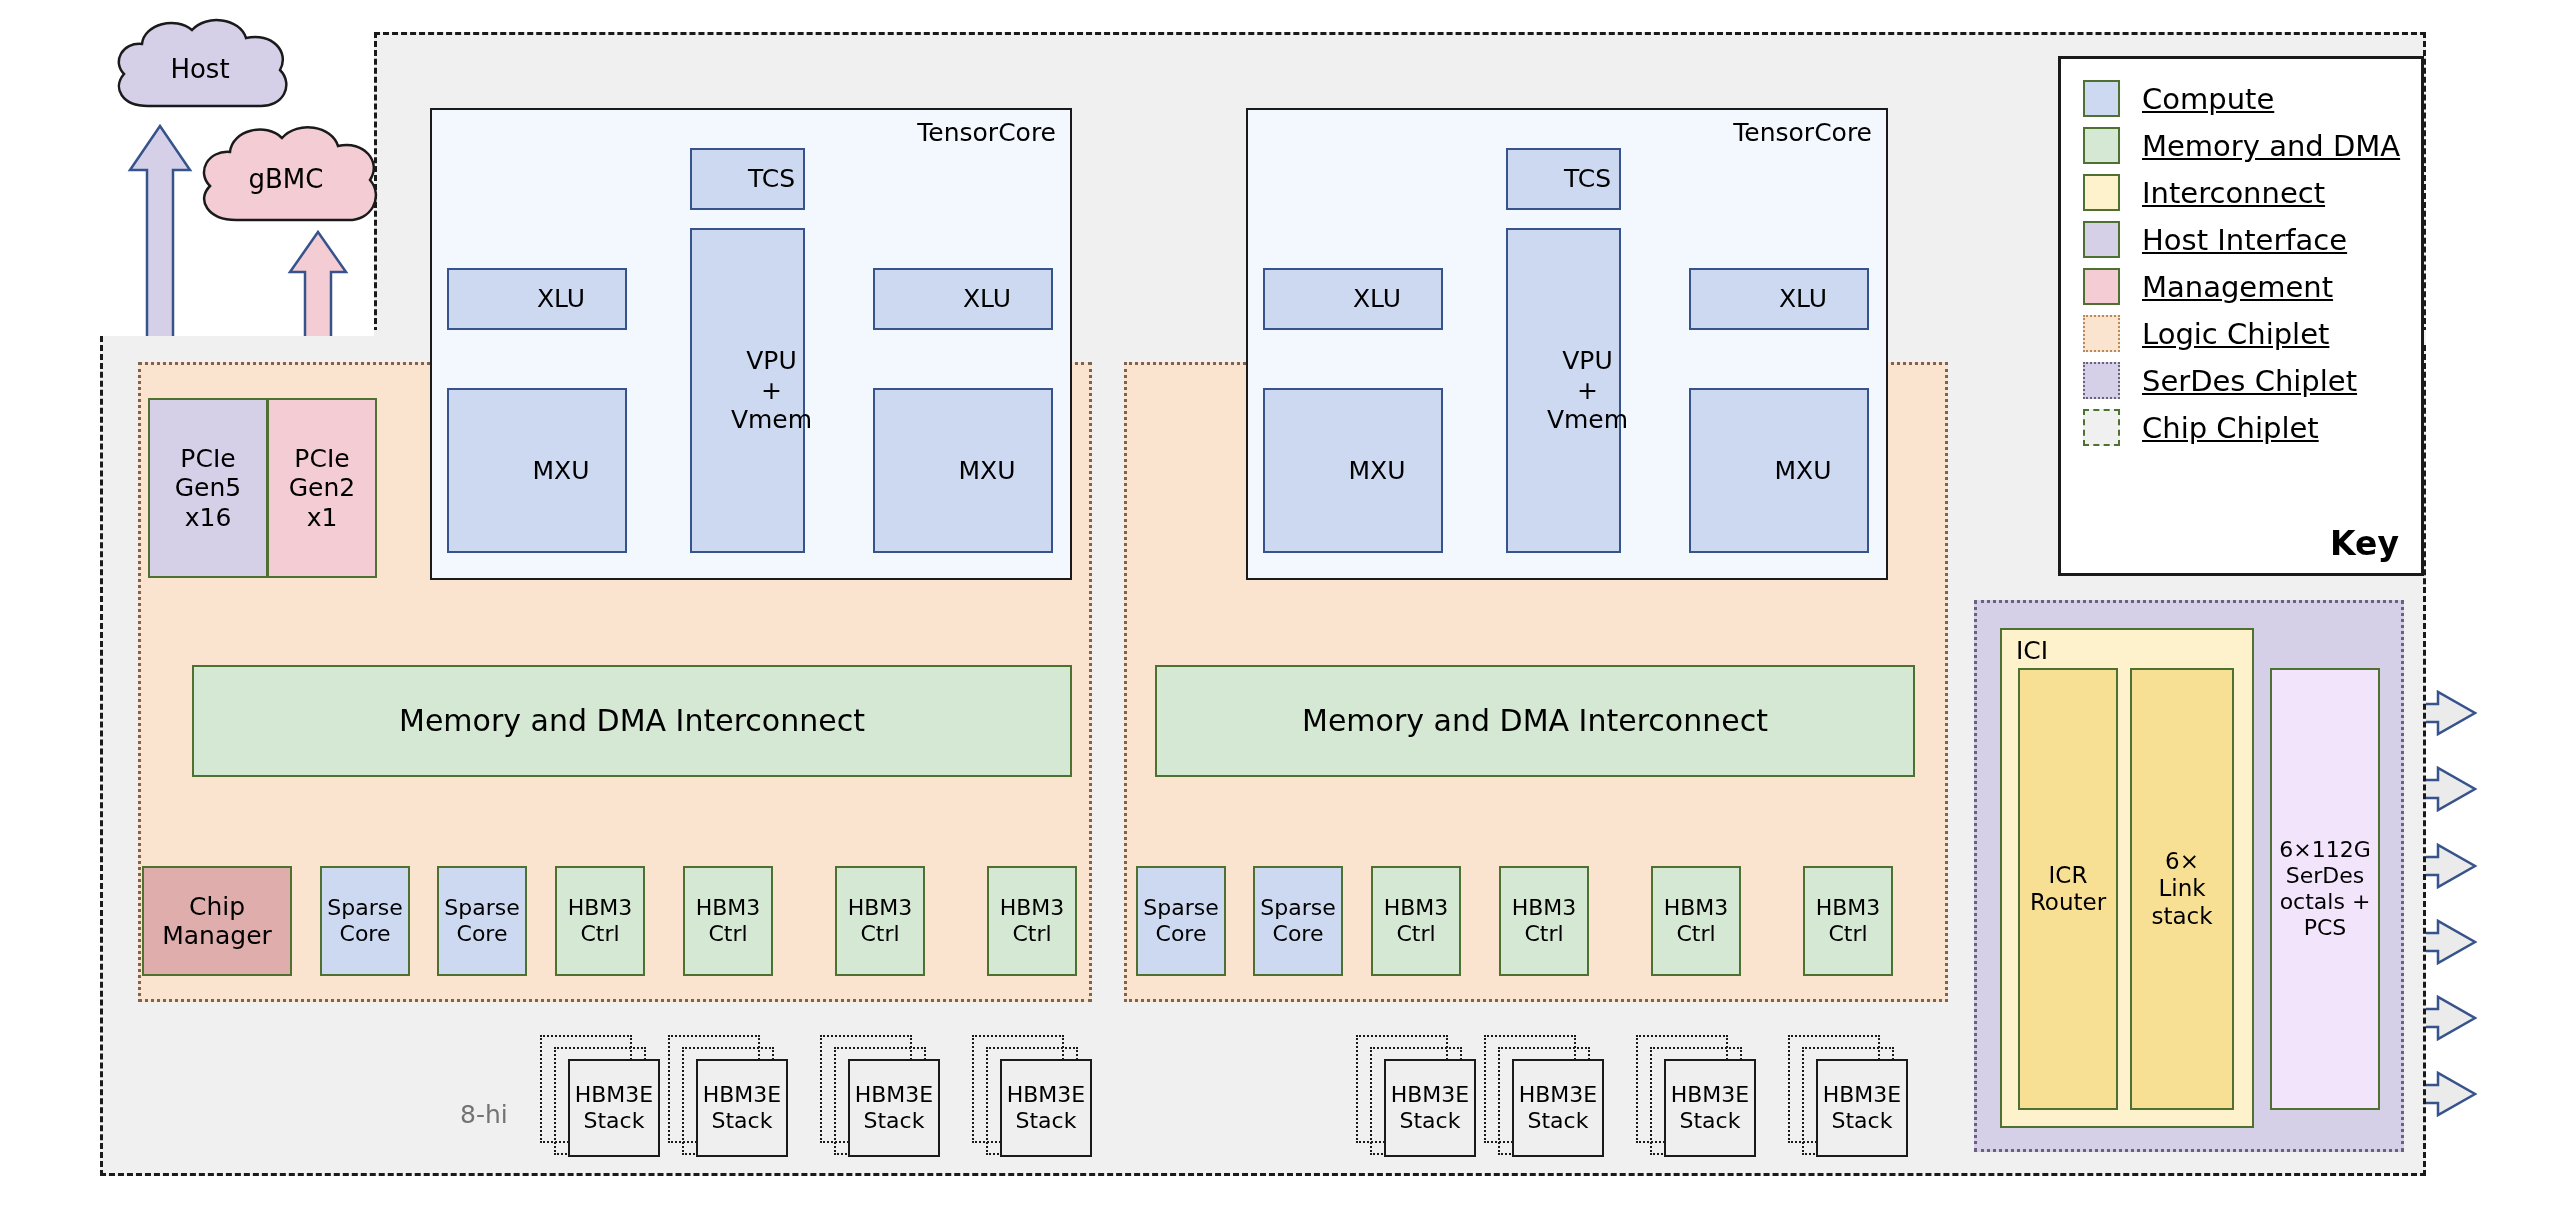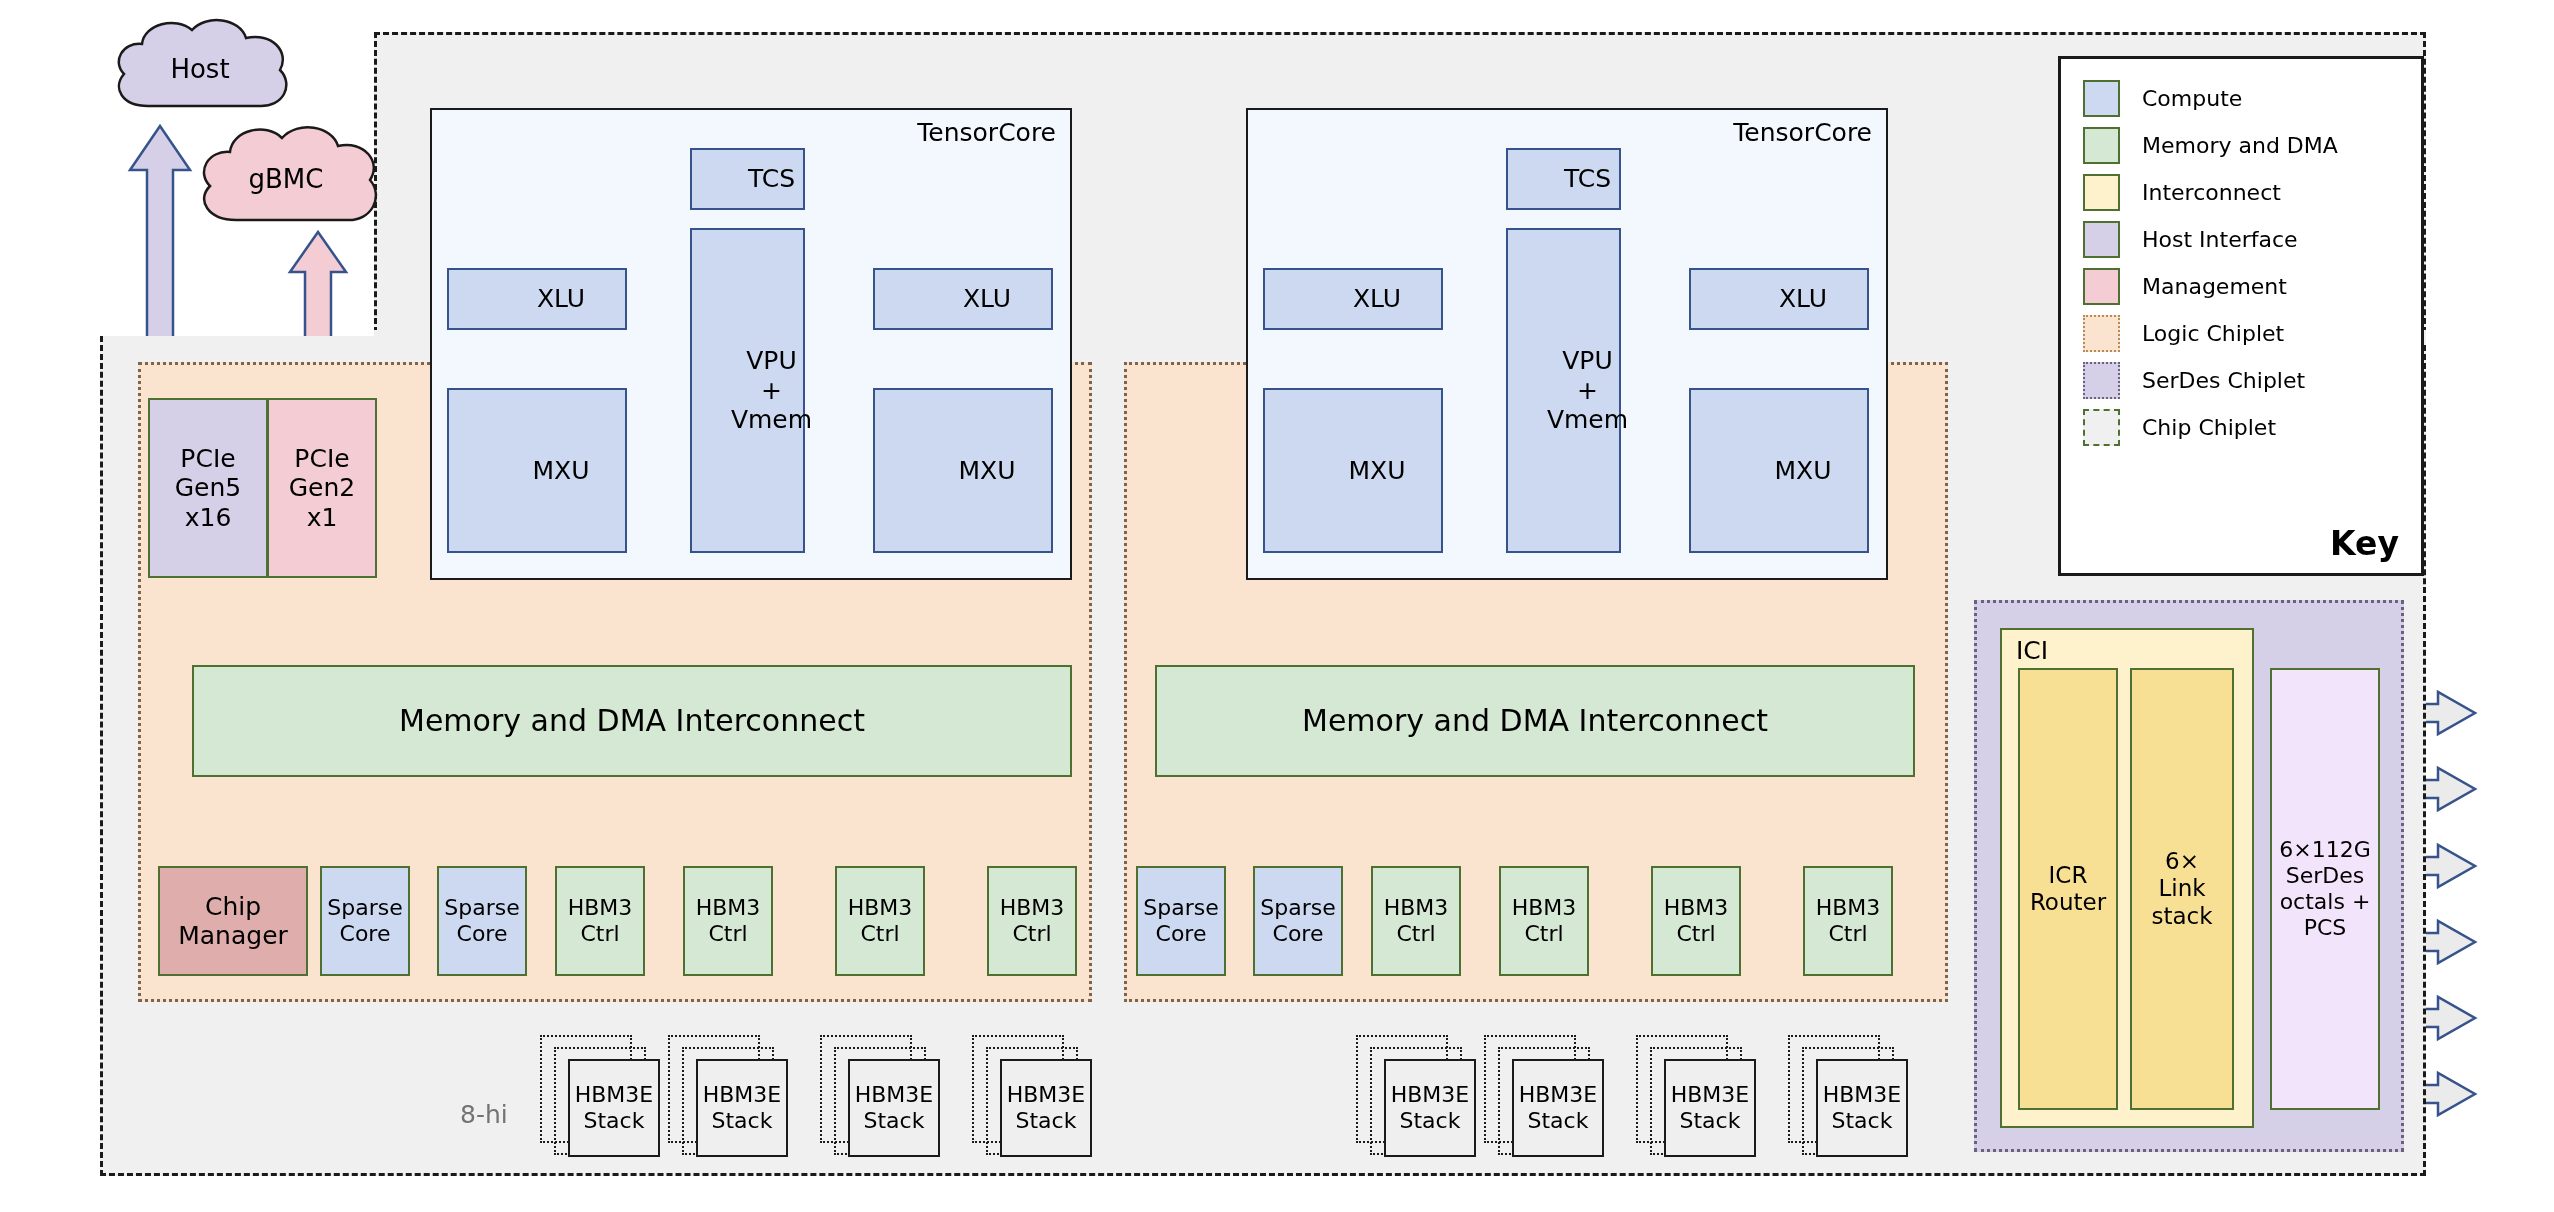--- a/index.html
+++ b/index.html
@@ -36,21 +36,21 @@
 
   
   .cloud{position:absolute;}
   .cloud .ctxt{position:absolute;width:100%;top:50%;transform:translateY(-50%);
       text-align:center;font-size:26px;color:#000;}
 
   
   .legend{background:#ffffff;border:3px solid #1a1a1a;}
   .legend-row{display:flex;align-items:center;height:47px;}
   .swatch{width:37px;height:37px;margin-left:22px;margin-right:22px;flex:none;box-sizing:border-box;}
-  .legend-txt{font-size:22px;color:#000;}
+  .legend-txt{font-size:29px;color:#000;text-decoration:underline;}
   .key-word{position:absolute;right:22px;bottom:10px;font-size:33px;font-weight:bold;color:#000;}
 
   svg{position:absolute;left:0;top:0;overflow:visible;}
 </style>
 </head>
 <body>
 
 <div id="root">
 
   <svg width="2554" height="1212">
@@ -243,21 +243,21 @@
          <span>+</span><br>
          <span>Vmem</span></div>
   </div>
   <div class="abs blk compute" style="left:447px;top:268px;width:180px;height:62px;font-size:25px;">XLU</div>
   <div class="abs blk compute" style="left:873px;top:268px;width:180px;height:62px;font-size:25px;">XLU</div>
   <div class="abs blk compute" style="left:447px;top:388px;width:180px;height:165px;font-size:25px;">MXU</div>
   <div class="abs blk compute" style="left:873px;top:388px;width:180px;height:165px;font-size:25px;">MXU</div>
 
   <div class="abs blk mem" style="left:192px;top:665px;width:880px;height:112px;font-size:30px;">Memory and DMA Interconnect</div>
 
-  <div class="abs blk mgmt-deep" style="left:158px;top:866px;width:150px;height:110px;font-size:25px;">
+  <div class="abs blk mgmt-deep" style="left:142px;top:866px;width:150px;height:110px;font-size:25px;">
     <div><span>Chip</span><br>
          <span>Manager</span></div>
   </div>
 
   <div class="abs blk compute-g" style="left:320px;top:866px;width:90px;height:110px;font-size:22px;">
     <div><span>Sparse</span><br><span>Core</span></div>
   </div>
   <div class="abs blk compute-g" style="left:437px;top:866px;width:90px;height:110px;font-size:22px;">
     <div><span>Sparse</span><br><span>Core</span></div>
   </div>

